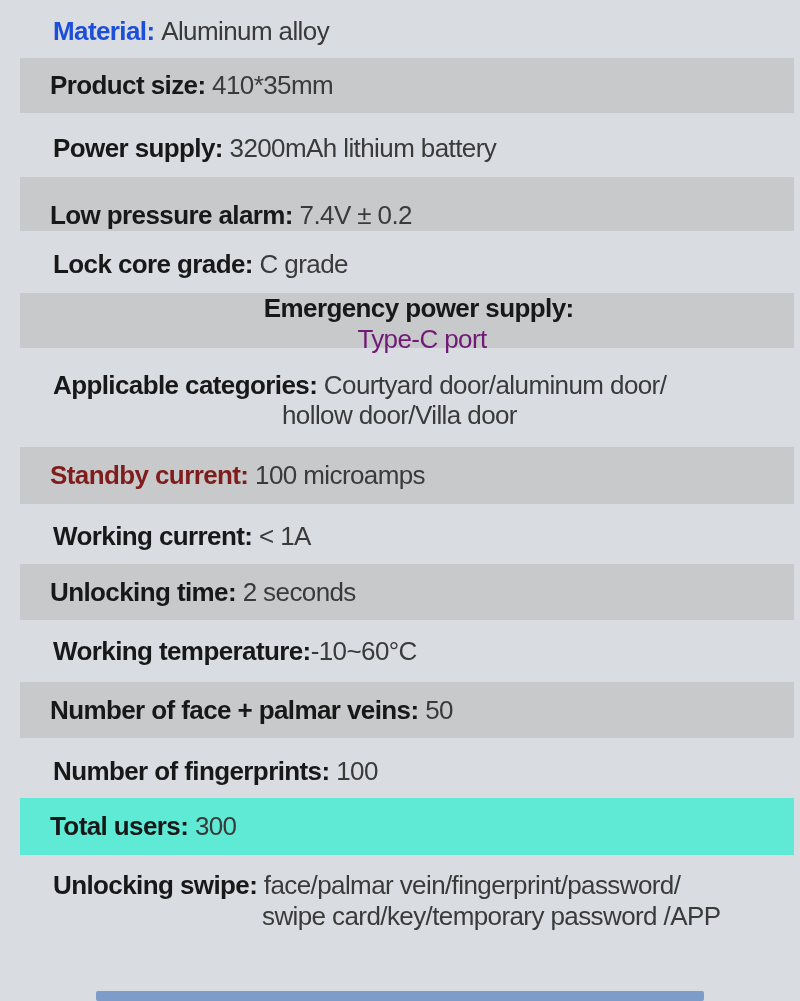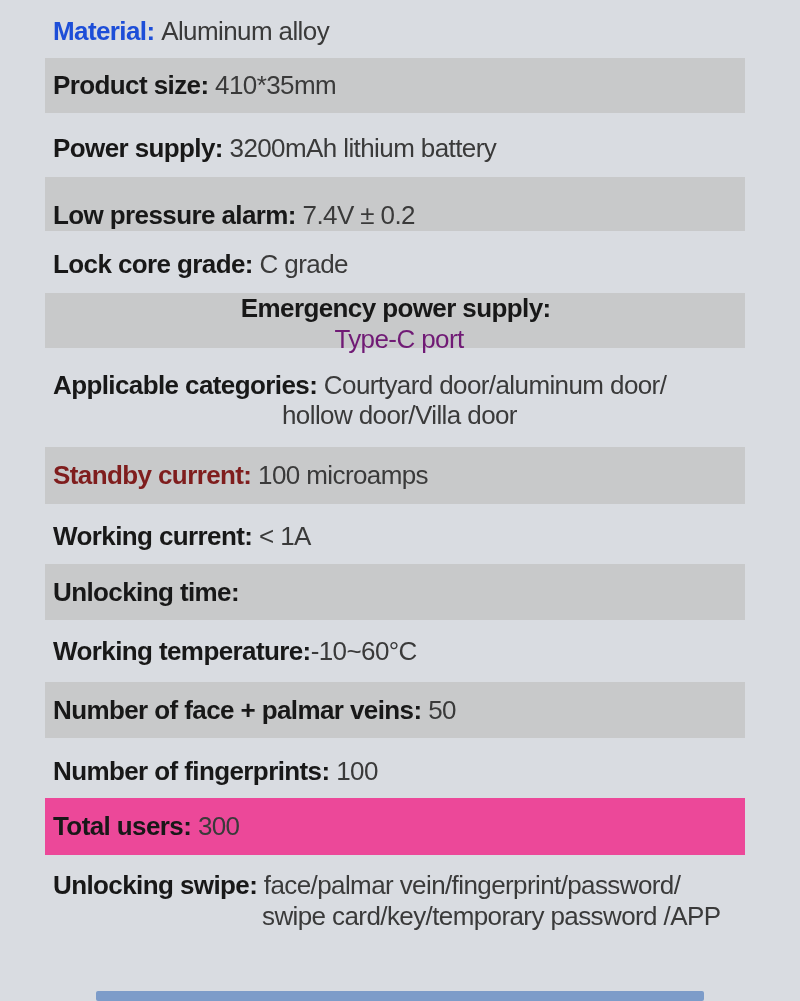--- a/index.html
+++ b/index.html
@@ -18,26 +18,26 @@
     font-size: 26px;
     letter-spacing: -0.6px;
     color: #3a3a3a;
     box-sizing: border-box;
   }
   .spec-row.plain {
     padding-left: 53px;
     line-height: 36px;
   }
   .spec-row.band {
-    left: 45px;
-    width: 700px;
+    left: 20px;
+    width: 774px;
     background: #c8c9ca;
     display: flex;
     align-items: center;
-    padding-left: 8px;
+    padding-left: 30px;
   }
   .spec-label {
     font-weight: 700;
     color: #181818;
     white-space: pre;
   }
   .spec-value {
     color: #3a3a3a;
     white-space: pre;
   }
@@ -73,27 +73,28 @@
         <span class="spec-value" style="color: #701a75;">Type-C port</span>
       </div>
       <div class="spec-row plain" style="top: 370px; line-height: 30px;"><span class="spec-label" style="color: rgb(24, 24, 24);">Applicable categories: </span><span class="spec-value" style="color: rgb(58, 58, 58);">Courtyard door/aluminum door/</span><span class="spec-value line2" style="margin-left: 229px; color: rgb(58, 58, 58);">hollow door/Villa door</span></div>
       <div class="spec-row band" style="top: 447px; height: 57px; background: rgb(200, 201, 202);">
         <span class="spec-label" style="color: #7f1d1d;">Standby current: </span>
         <span class="spec-value" style="color: rgb(58, 58, 58);">100 microamps</span>
       </div>
       <div class="spec-row plain" style="top: 518px;"><span class="spec-label" style="color: rgb(24, 24, 24);">Working current: </span><span class="spec-value" style="color: rgb(58, 58, 58);">&lt; 1A</span></div>
       <div class="spec-row band" style="top: 564px; height: 56px; background: rgb(200, 201, 202);">
         <span class="spec-label" style="color: rgb(24, 24, 24);">Unlocking time: </span>
+        <span class="spec-value" style="color: rgb(58, 58, 58);">2 seconds</span>
       </div>
       <div class="spec-row plain" style="top: 633px;"><span class="spec-label" style="color: rgb(24, 24, 24);">Working temperature:</span><span class="spec-value" style="color: rgb(58, 58, 58);">-10~60°C</span></div>
       <div class="spec-row band" style="top: 682px; height: 56px; background: rgb(200, 201, 202);">
         <span class="spec-label" style="color: rgb(24, 24, 24);">Number of face + palmar veins: </span>
         <span class="spec-value" style="color: rgb(58, 58, 58);">50</span>
       </div>
       <div class="spec-row plain" style="top: 753px;"><span class="spec-label" style="color: rgb(24, 24, 24);">Number of fingerprints: </span><span class="spec-value" style="color: rgb(58, 58, 58);">100</span></div>
-      <div class="spec-row band" style="top: 798px; height: 57px; background: #ec4899;">
+      <div class="spec-row band" style="top: 798px; height: 57px; background: #5eead4;">
         <span class="spec-label" style="color: rgb(24, 24, 24);">Total users: </span>
         <span class="spec-value" style="color: rgb(58, 58, 58);">300</span>
       </div>
       <div class="spec-row plain" style="top: 870px; line-height: 31px;"><span class="spec-label" style="color: rgb(24, 24, 24);">Unlocking swipe: </span><span class="spec-value" style="color: rgb(58, 58, 58);">face/palmar vein/fingerprint/password/</span><span class="spec-value line2" style="margin-left: 209px; color: rgb(58, 58, 58);">swipe card/key/temporary password /APP</span></div>
     </div>
   <div class="accent-bar" style="background: rgb(125, 156, 201);"></div>
 </div>
 
 </body></html>

